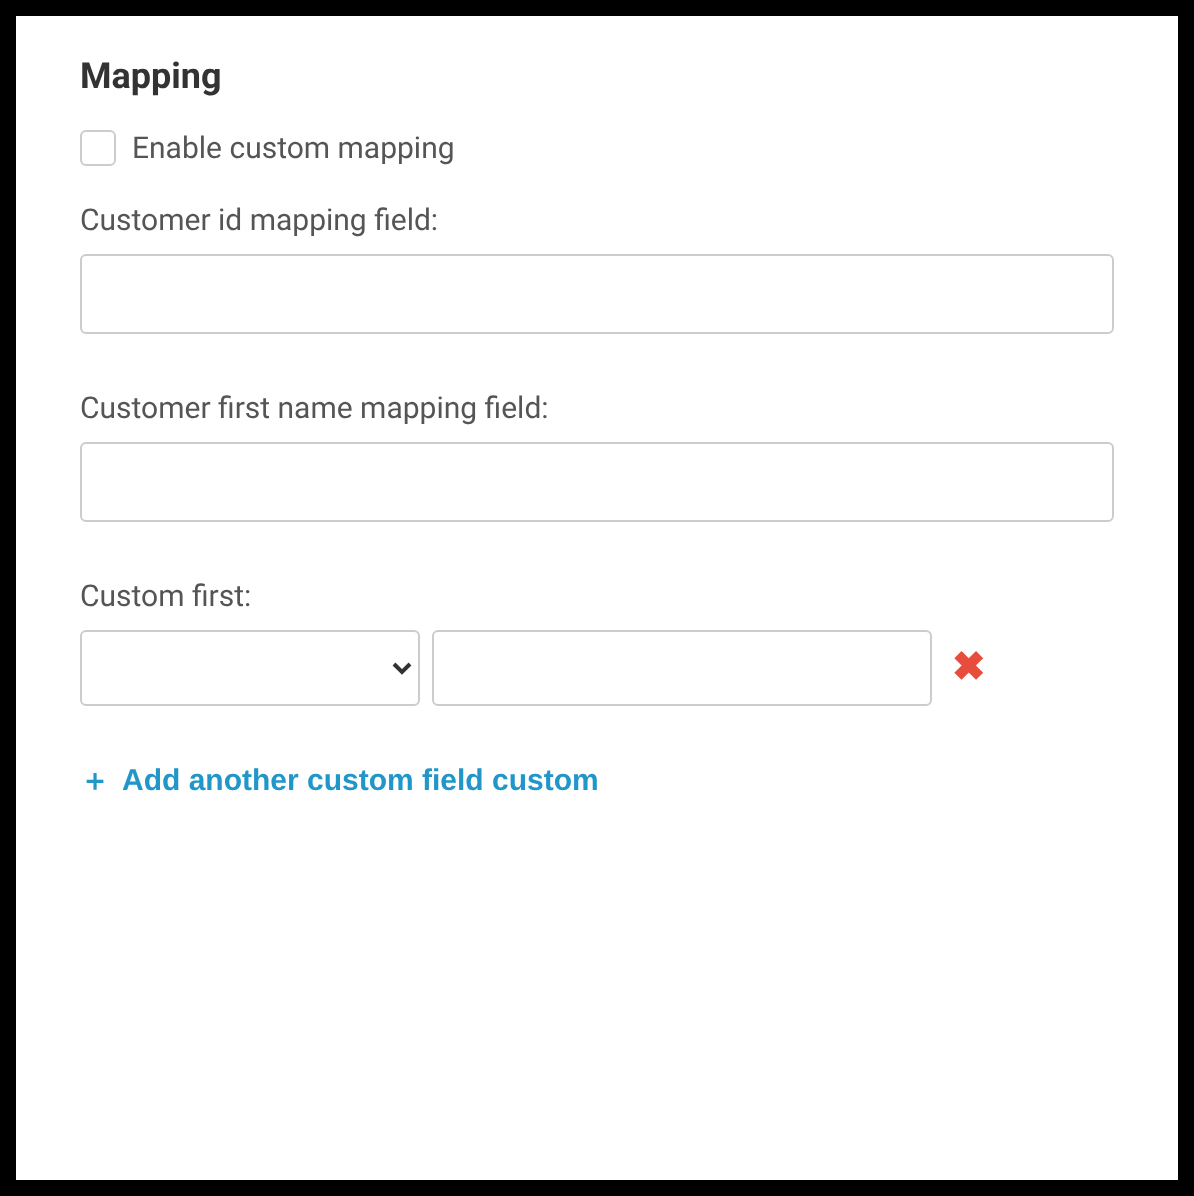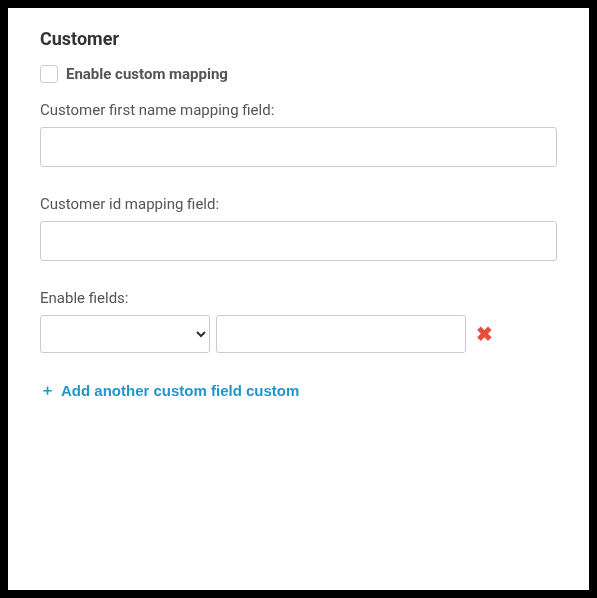--- a/index.html
+++ b/index.html
@@ -32,21 +32,20 @@
     height: 18px;
     border: 1px solid #ccc;
     border-radius: 3px;
     background: #fff;
     cursor: pointer;
     display: inline-block;
   }
   .checkbox-label {
     font-size: 15px;
     color: #555;
-    font-weight: bold;
   }
   .field-group {
     margin-bottom: 28px;
   }
   .field-label {
     font-size: 15px;
     color: #555;
     margin-bottom: 8px;
     display: block;
   }
@@ -115,40 +114,40 @@
   .plus-icon {
     font-size: 15px;
     font-weight: 700;
   }
 </style>
 </head>
 <body>
 
 <div class="panel">
 
-  <h2 class="section-title">Customer</h2>
+  <h2 class="section-title">Mapping</h2>
 
   <div class="checkbox-row">
     <span class="checkbox" role="checkbox" aria-checked="false"></span>
     <span class="checkbox-label">Enable custom mapping</span>
   </div>
 
   <div class="field-group">
-    <label class="field-label">Customer first name mapping field:</label>
+    <label class="field-label">Customer id mapping field:</label>
     <input type="text" class="text-input" value="" style="">
   </div>
 
   <div class="field-group">
-    <label class="field-label">Customer id mapping field:</label>
+    <label class="field-label">Customer first name mapping field:</label>
     <input type="text" class="text-input" value="" style="">
   </div>
 
 
   <div class="field-group" style="margin-bottom:0;">
-    <label class="field-label">Enable fields:</label>
+    <label class="field-label">Custom first:</label>
     <div class="custom-row">
       <select class="select-input" value="">
         <option value=""></option>
       </select>
       <input type="text" class="custom-text" value="" style="">
       <button class="remove-btn">
         <span class="remove-icon">✖</span>
       </button>
     </div>
   </div>

